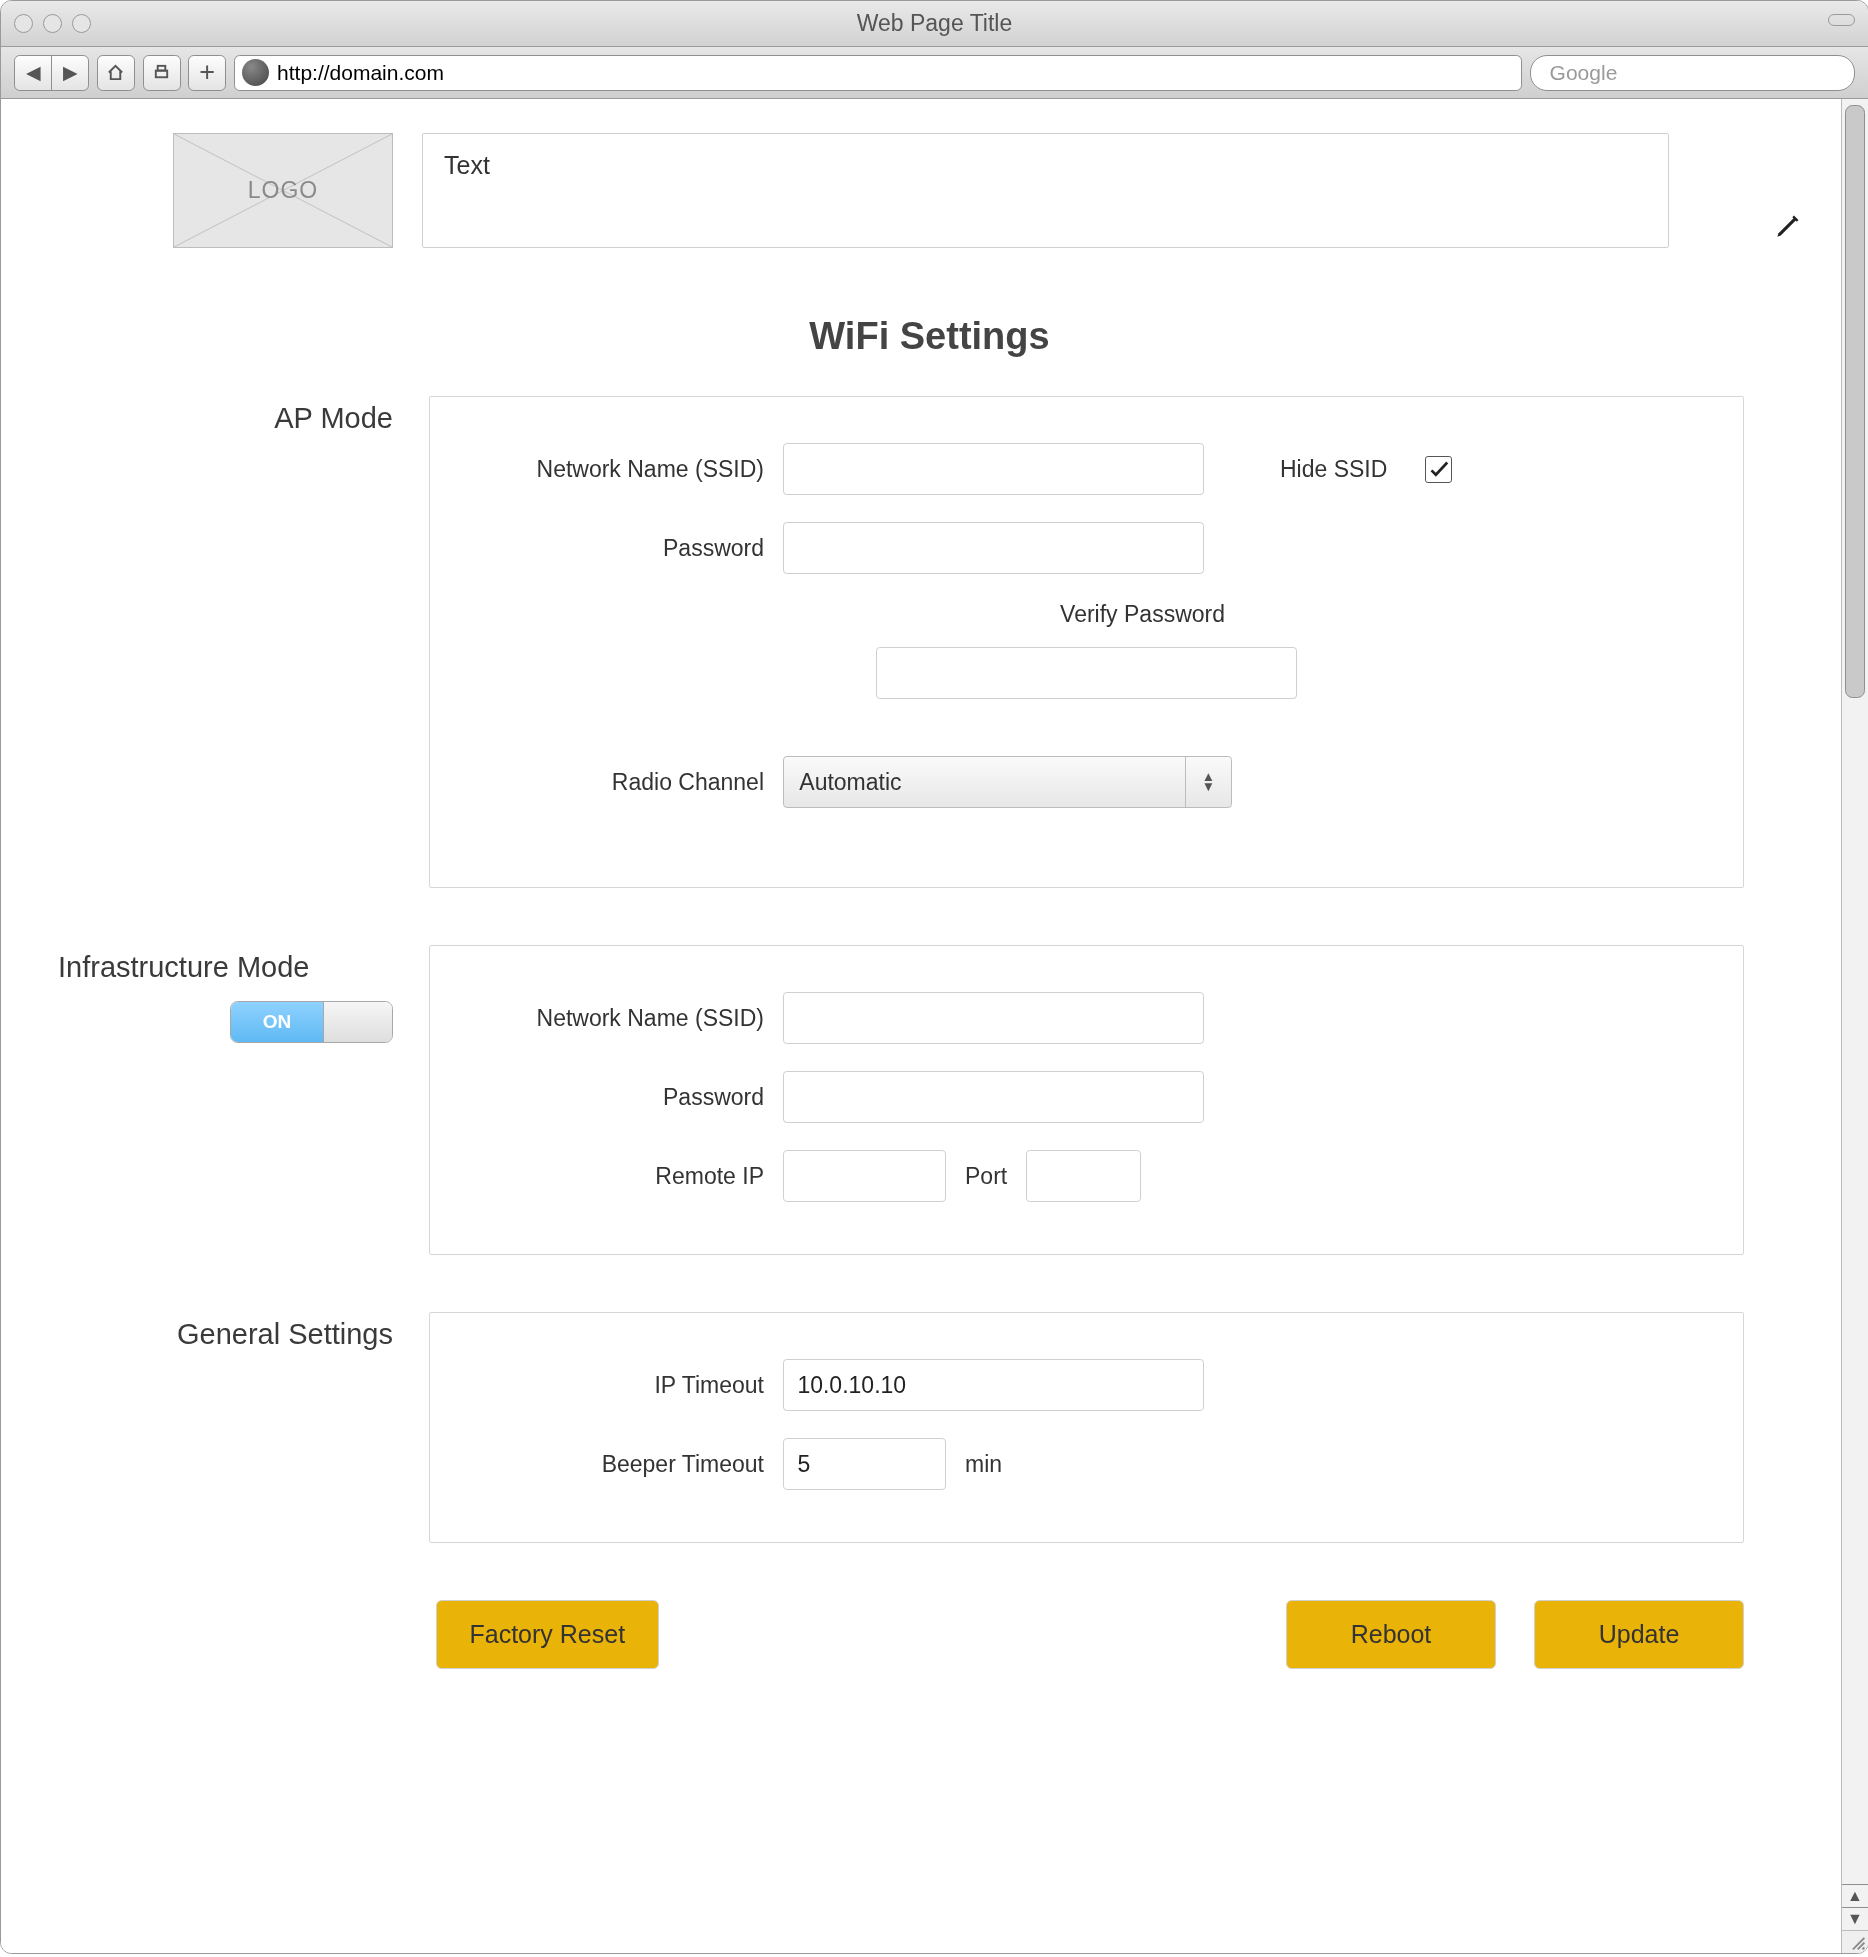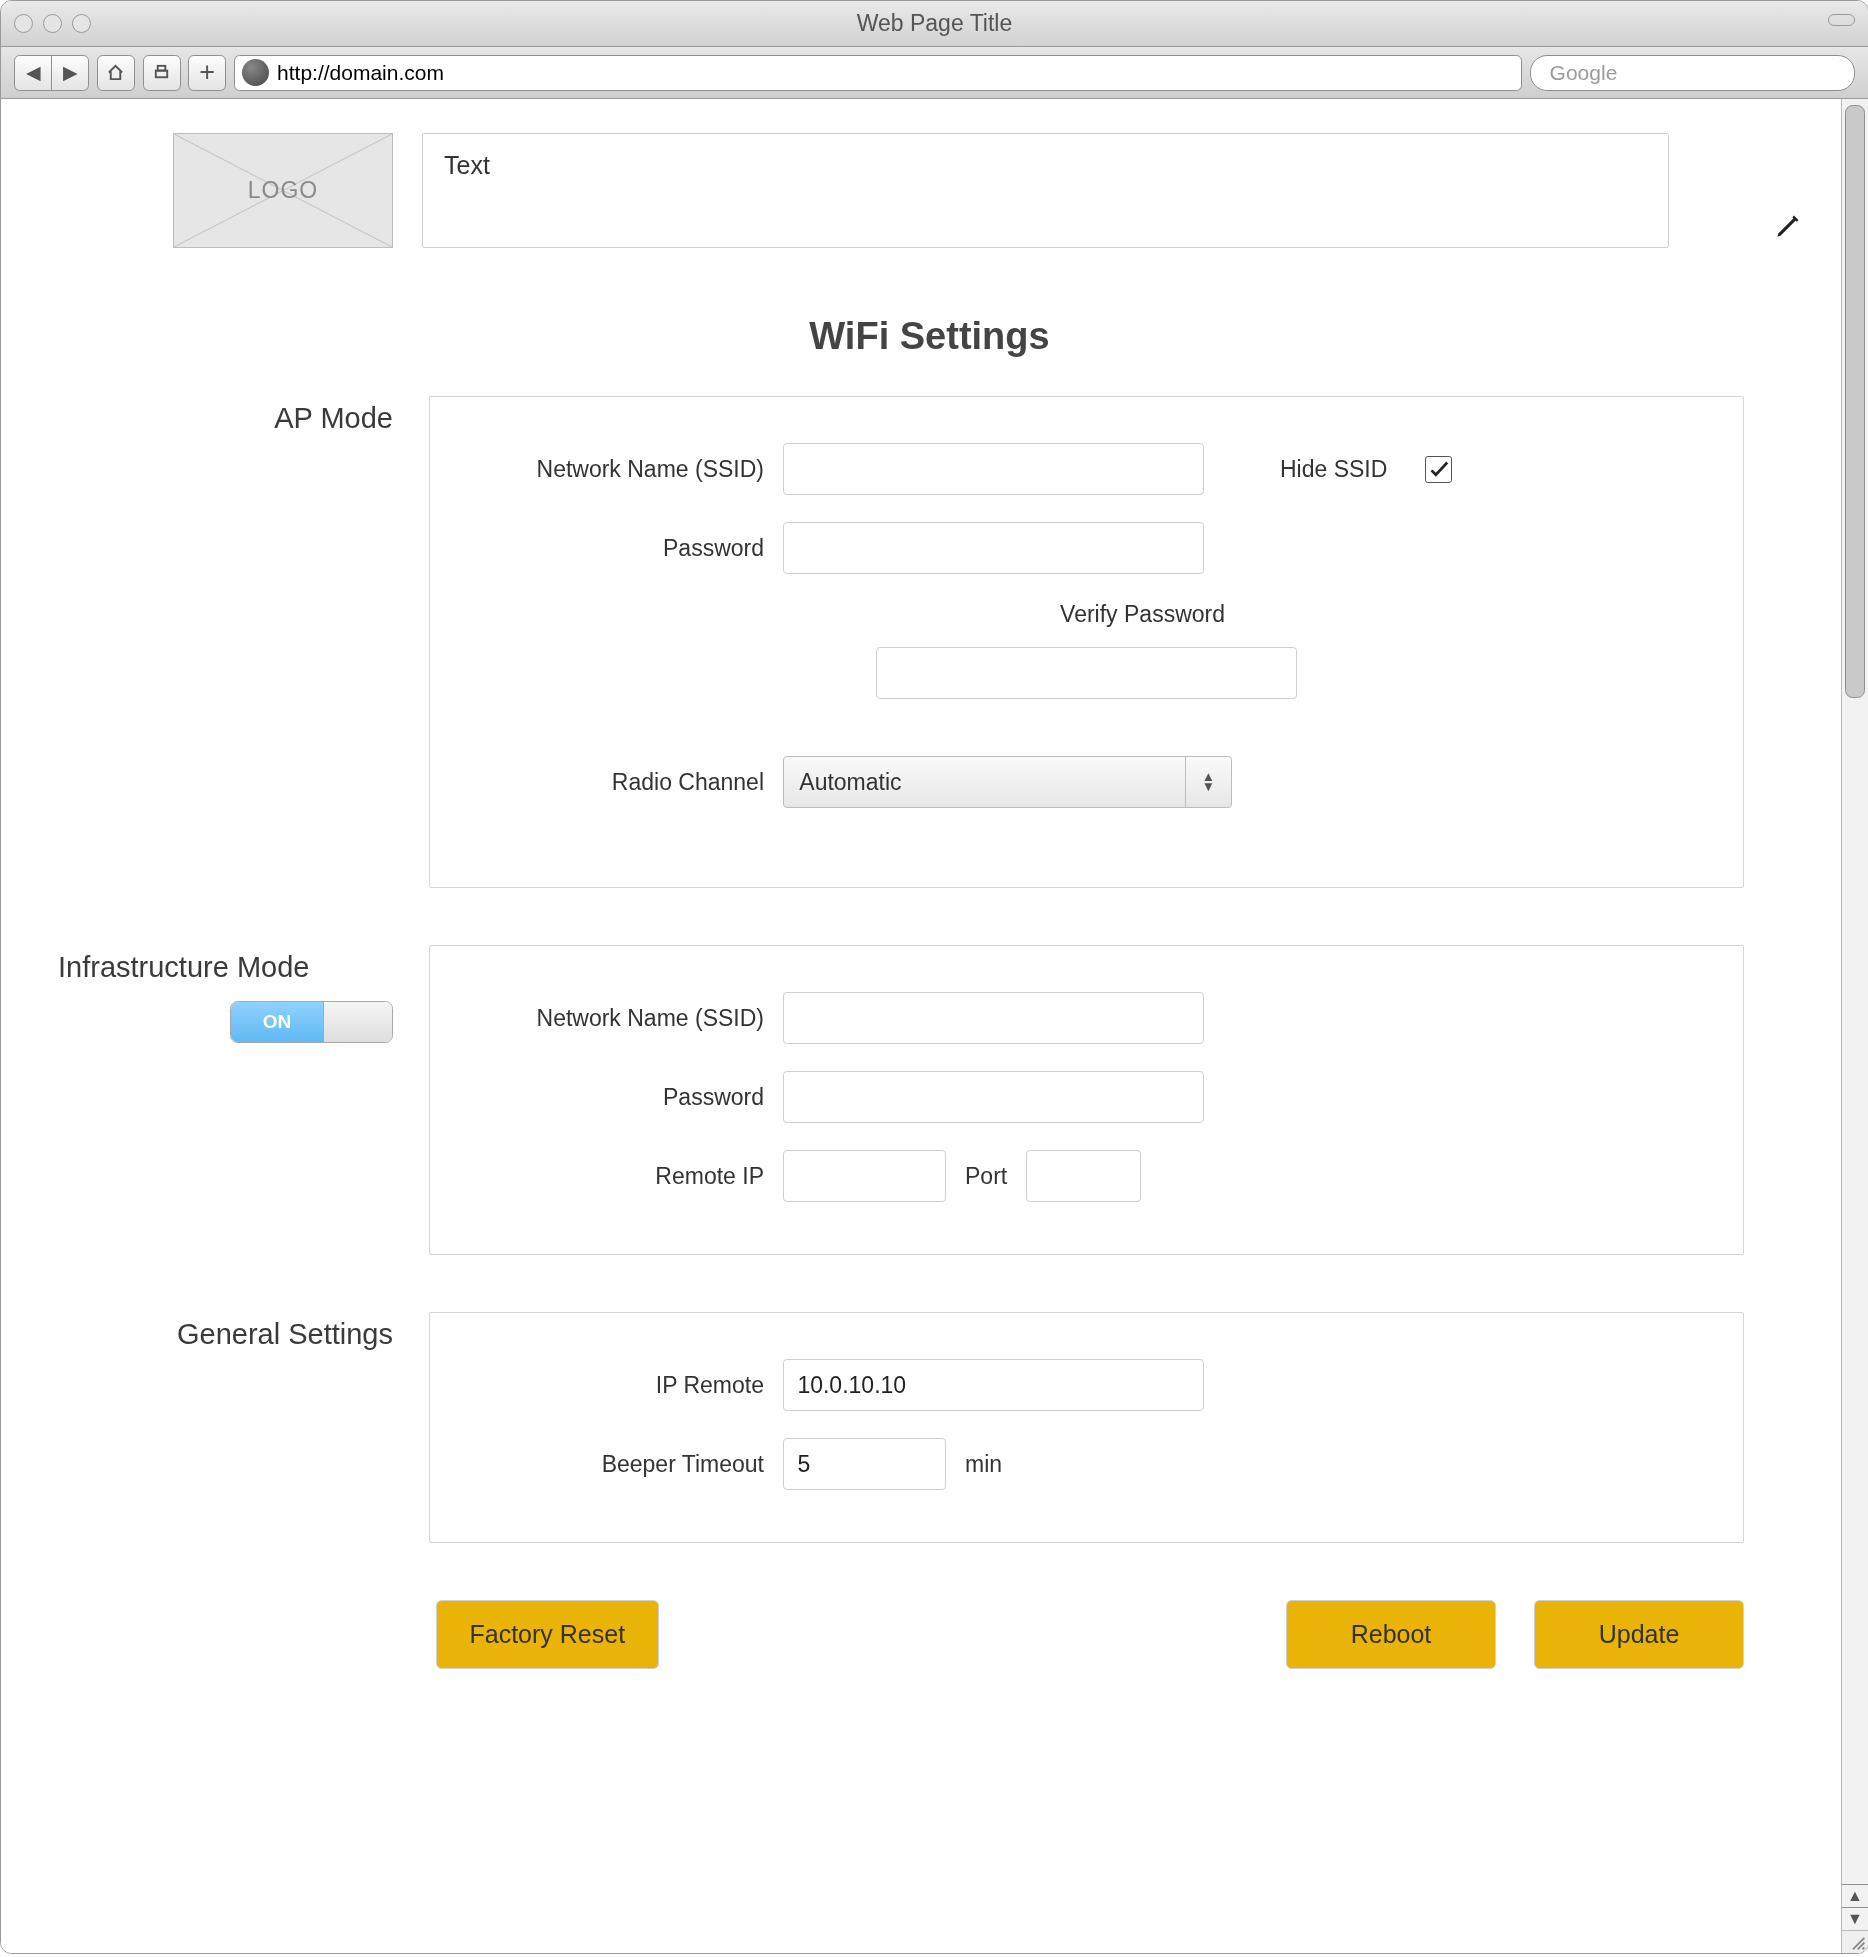--- a/index.html
+++ b/index.html
@@ -305,21 +305,21 @@
           <span class="side-note">Port</span>
           <input class="tiny" value="" style="">
         </div>
       </div>
     </div>
 
     <div class="section">
       <div class="section-label">General Settings</div>
       <div class="section-body">
         <div class="row">
-          <label class="fld">IP Remote</label>
+          <label class="fld">IP Timeout</label>
           <input class="text" value="10.0.10.10" style="">
         </div>
         <div class="row" style="margin-bottom:0;">
           <label class="fld">Beeper Timeout</label>
           <input class="small" value="5" style="">
           <span class="side-note">min</span>
         </div>
       </div>
     </div>
 

